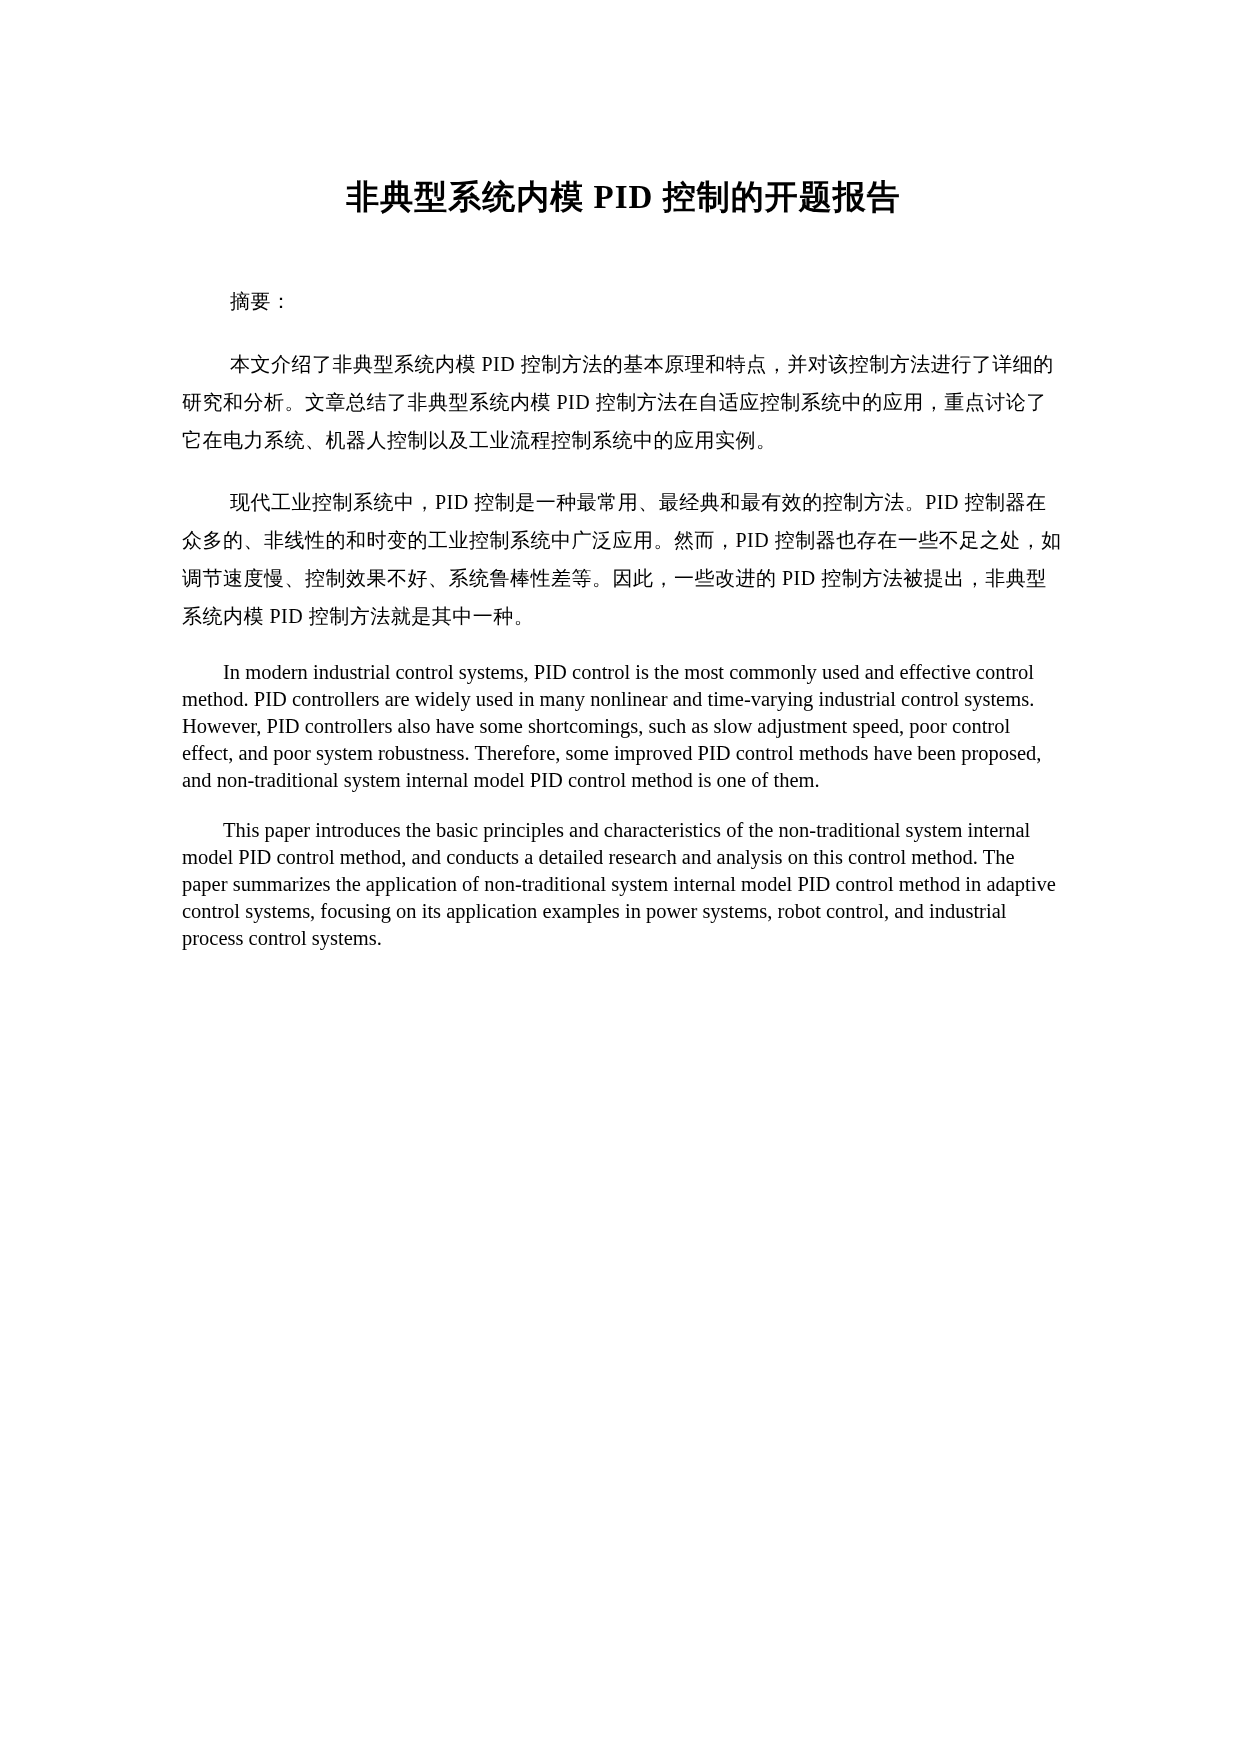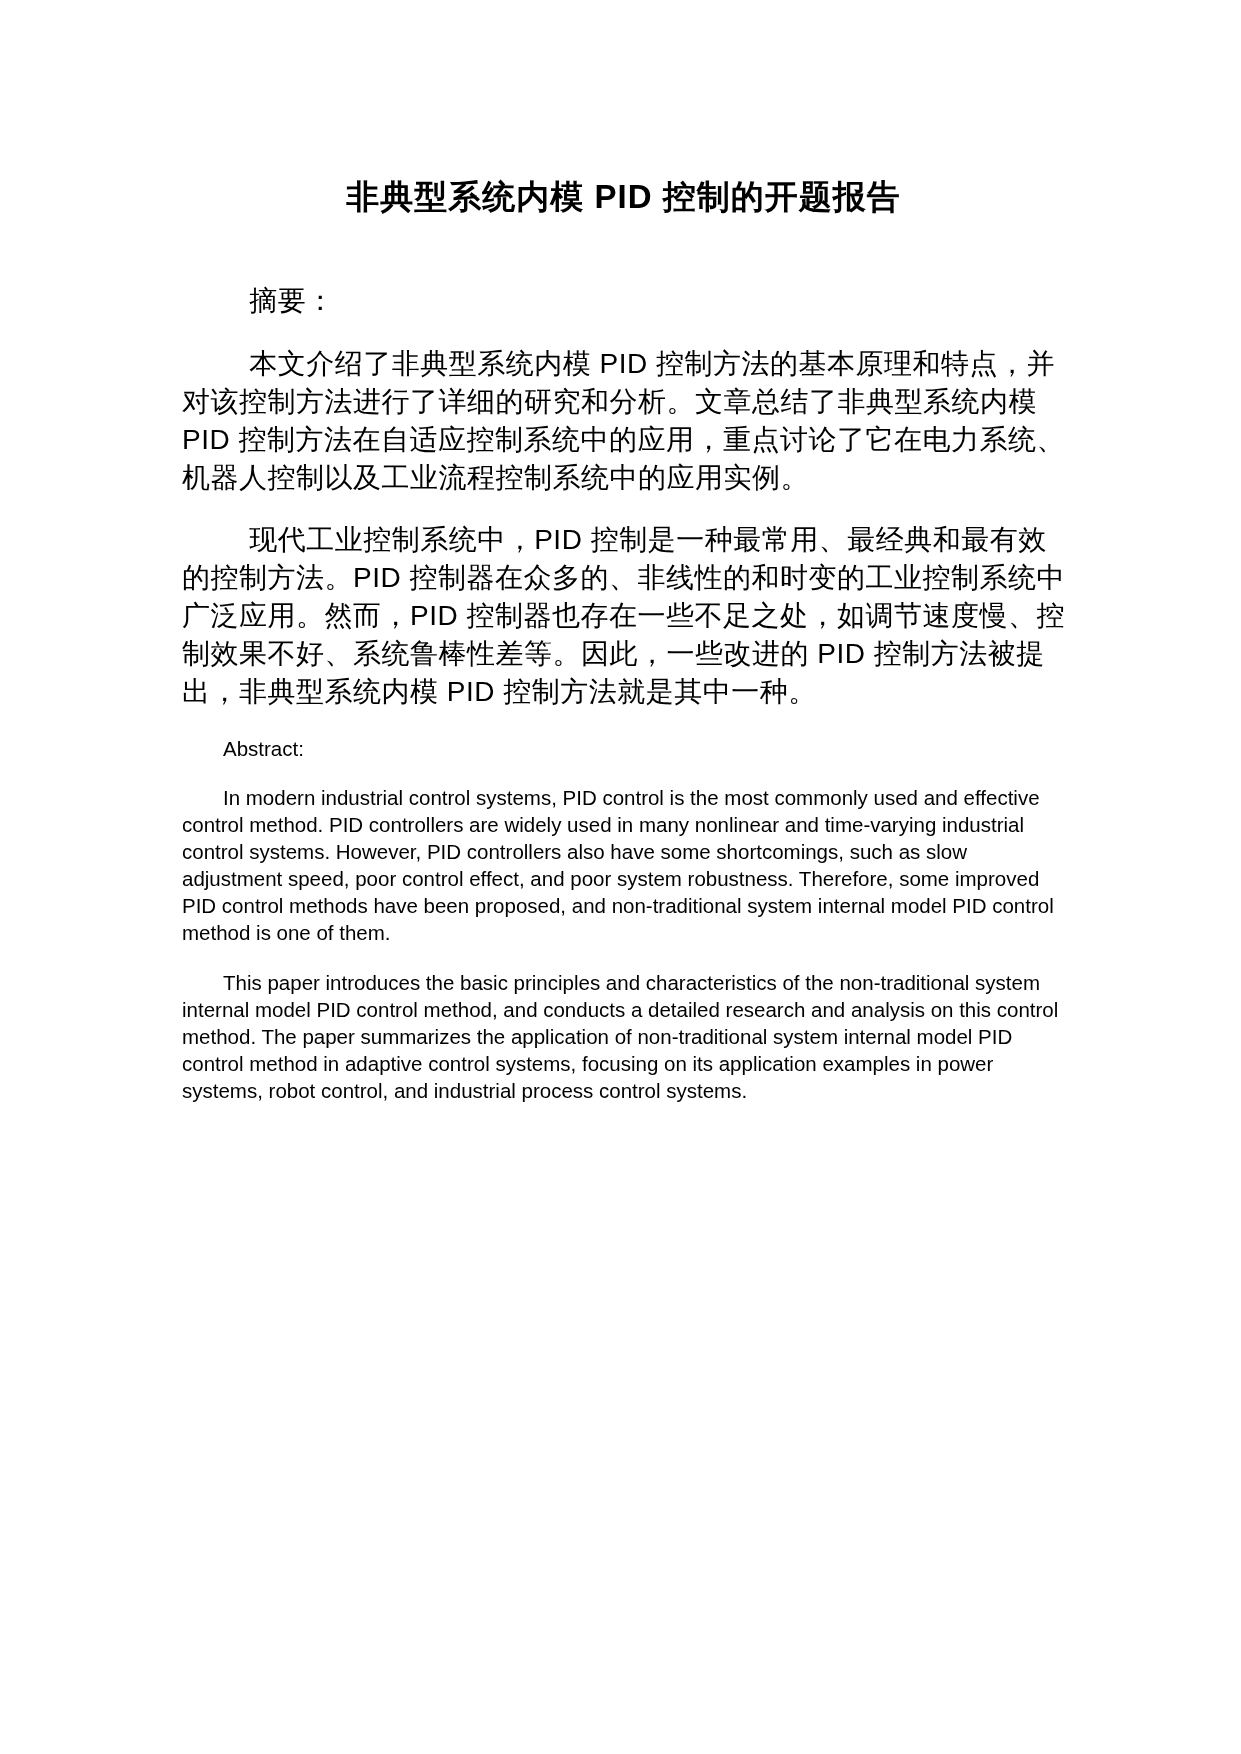--- a/index.html
+++ b/index.html
@@ -9,37 +9,37 @@
   }
   .page {
     position: relative;
     width: 1241px;
     height: 1754px;
     margin: 0 auto;
     background: #ffffff;
     box-sizing: border-box;
     padding: 150px 176px 4px 182px;
     color: #000000;
-    font-family: Liberation Sans, sans-serif;
+    font-family: Liberation Serif, serif;
     overflow: hidden;
   }
   .doc-title {
     font-size: 33px;
     font-weight: 700;
     line-height: 42px;
     text-align: center;
     letter-spacing: 1px;
     margin: 26px 0 64px 0;
     color: #000000;
   }
   p {
     margin: 0;
   }
   .cn {
-    font-size: 28px;
+    font-size: 20px;
     line-height: 38px;
     letter-spacing: 0.5px;
     text-indent: 2.4em;
     text-align: left;
     margin-bottom: 24px;
     color: #000000;
   }
   .cn-heading {
     margin-bottom: 25px;
   }
@@ -62,20 +62,19 @@
 
   <h1 class="doc-title">非典型系统内模 PID 控制的开题报告</h1>
 
   <p class="cn cn-heading">摘要：</p>
 
   <p class="cn">本文介绍了非典型系统内模 PID 控制方法的基本原理和特点，并对该控制方法进行了详细的研究和分析。文章总结了非典型系统内模 PID 控制方法在自适应控制系统中的应用，重点讨论了它在电力系统、机器人控制以及工业流程控制系统中的应用实例。</p>
 
   <p class="cn">现代工业控制系统中，PID 控制是一种最常用、最经典和最有效的控制方法。PID 控制器在众多的、非线性的和时变的工业控制系统中广泛应用。然而，PID 控制器也存在一些不足之处，如调节速度慢、控制效果不好、系统鲁棒性差等。因此，一些改进的 PID 控制方法被提出，非典型系统内模 PID 控制方法就是其中一种。</p>
 
 
-  <p class="en en-heading">Abstract:</p>
 
   <p class="en">In modern industrial control systems, PID control is the most commonly used and effective control method. PID controllers are widely used in many nonlinear and time-varying industrial control systems. However, PID controllers also have some shortcomings, such as slow adjustment speed, poor control effect, and poor system robustness. Therefore, some improved PID control methods have been proposed, and non-traditional system internal model PID control method is one of them.</p>
 
   <p class="en">This paper introduces the basic principles and characteristics of the non-traditional system internal model PID control method, and conducts a detailed research and analysis on this control method. The paper summarizes the application of non-traditional system internal model PID control method in adaptive control systems, focusing on its application examples in power systems, robot control, and industrial process control systems.</p>
 
 
 </div>
 
 </body></html>

